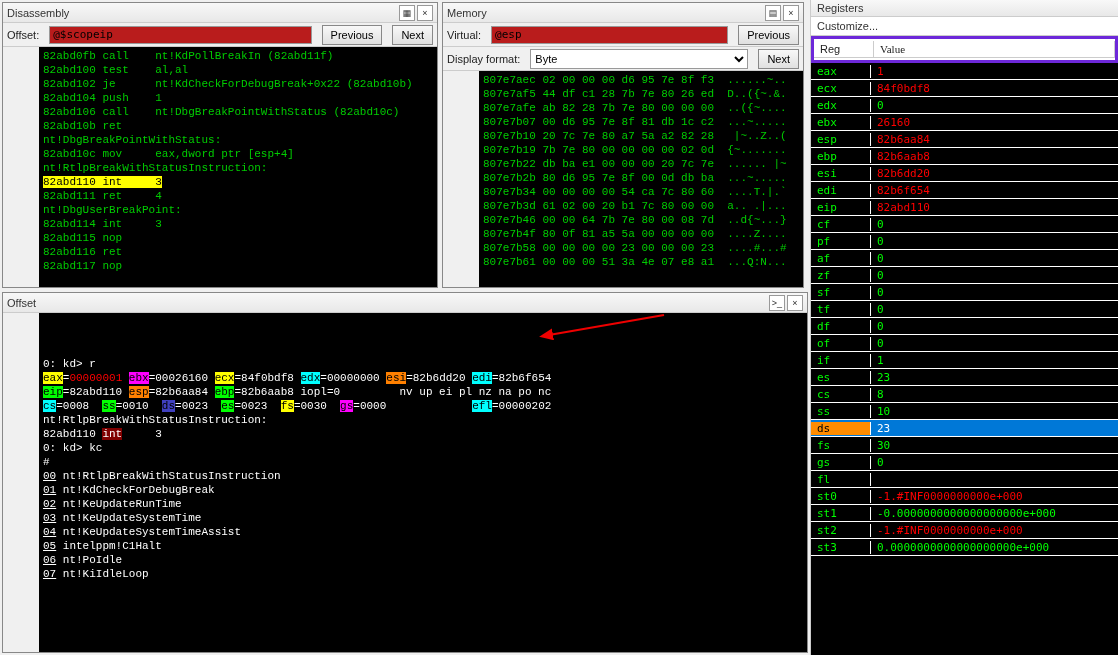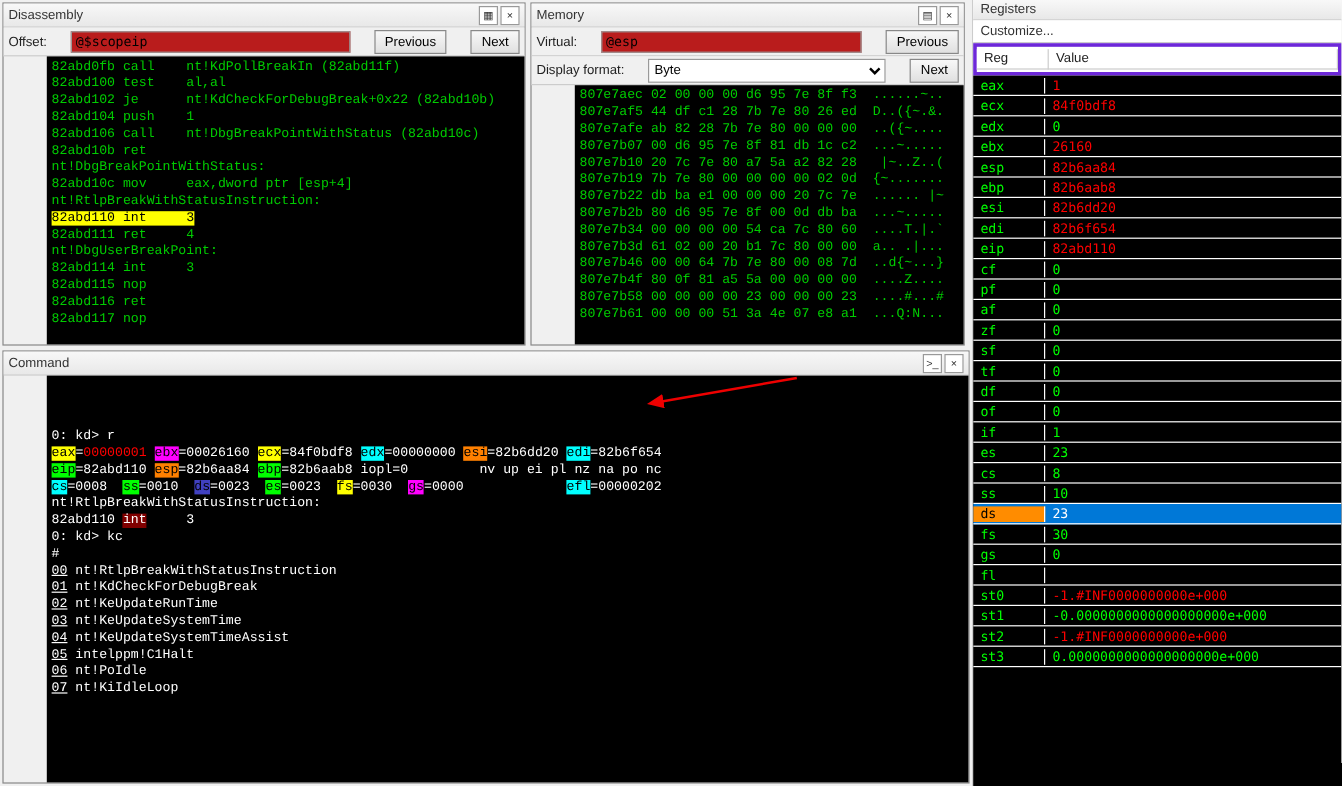--- a/index.html
+++ b/index.html
@@ -8,34 +8,34 @@
 .left-col { width: 810px; display: flex; flex-direction: column; }
 .right-col { width: 308px; display: flex; flex-direction: column; background: #fff; border-left: 1px solid #ccc; }
 .top-row { display: flex; height: 290px; }
 .panel { border: 1px solid #888; background: #f0f0f0; display: flex; flex-direction: column; margin: 2px; }
 .panel-dis { width: 436px; }
 .panel-mem { width: 362px; }
 .panel-cmd { flex: 1; margin: 2px; }
 .panel-header { display: flex; align-items: center; background: linear-gradient(#f8f8f8,#e8e8e8); border-bottom: 1px solid #ccc; height: 20px; padding: 0 4px; font-size: 11px; }
 .panel-title { flex: 1; color: #333; }
 .header-icon { width: 16px; height: 16px; border: 1px solid #999; background: #fff; margin-left: 2px; display: flex; align-items: center; justify-content: center; font-size: 9px; color: #333; cursor: pointer; }
-.toolbar { display: flex; align-items: center; background: #f0f0f0; padding: 2px 4px; height: 24px; gap: 20px; border-bottom: 1px solid #ccc; }
+.toolbar { display: flex; align-items: center; background: #f0f0f0; padding: 2px 4px; height: 24px; gap: 10px; border-bottom: 1px solid #ccc; }
 .toolbar label { font-size: 11px; color: #222; }
 .toolbar input[type="text"] { border: 1px solid #999; font-family: Consolas, monospace; font-size: 11px; padding: 1px 3px; background: #b91c1c; height: 18px; }
 .toolbar select { border: 1px solid #999; font-size: 11px; height: 20px; background: #fff; }
 .btn { background: linear-gradient(#f8f8f8,#e0e0e0); border: 1px solid #888; padding: 1px 8px; font-size: 11px; cursor: pointer; height: 20px; }
 .code-area { flex: 1; background: #000; color: #0c0; font-family: Consolas, "Courier New", monospace; font-size: 11px; padding: 2px 4px; overflow: hidden; line-height: 14px; white-space: pre; margin-left: 36px; }
 .hl-yellow { background: #ffff00; color: #000; }
 .reg-panel-header { background: linear-gradient(#f8f8f8,#e8e8e8); border-bottom: 1px solid #ccc; padding: 2px 6px; font-size: 11px; color: #333; }
 .reg-customize { padding: 3px 6px; font-size: 11px; color: #333; border-bottom: 1px solid #ccc; background: #fff; cursor: pointer; }
 .reg-table-head { display: flex; background: #fff; font-size: 11px; }
 .reg-table-head .col { padding: 2px 6px; border-right: 1px solid #ccc; border-bottom: 1px solid #ccc; color: #222; }
 .reg-red-box { border: 3px solid #6d28d9; padding: 2px 0; }
 .reg-col1 { width: 60px; }
-.reg-col2 { flex: 1; }
+.reg-col2 { flex: 1; font-family: Liberation Serif, serif; }
 .reg-body { flex: 1; background: #000; overflow: auto; font-family: Consolas, monospace; font-size: 11px; }
 .reg-row { display: flex; border-bottom: 1px solid #fff; height: 17px; align-items: center; }
 .reg-row .rn { width: 60px; padding: 0 6px; color: #0f0; border-right: 1px solid #fff; }
 .reg-row .rv { flex: 1; padding: 0 6px; }
 .rv-red { color: #f00; }
 .rv-green { color: #0f0; }
 .reg-row.sel-blue { background: #0078d7; }
 .reg-row.sel-blue .rn, .reg-row.sel-blue .rv { color: #fff; }
 .reg-row.sel-orange .rn { background: #ff8c00; color: #000; }
 .cmd-line { white-space: pre; }
@@ -86,21 +86,21 @@
           <label>Display format:</label>
           <select style="flex:1"><option>Byte</option></select>
           <button class="btn">Next</button>
         </div>
         <div class="code-area" id="mem-body"><div>807e7aec 02 00 00 00 d6 95 7e 8f f3  ......~..</div><div>807e7af5 44 df c1 28 7b 7e 80 26 ed  D..({~.&amp;.</div><div>807e7afe ab 82 28 7b 7e 80 00 00 00  ..({~....</div><div>807e7b07 00 d6 95 7e 8f 81 db 1c c2  ...~.....</div><div>807e7b10 20 7c 7e 80 a7 5a a2 82 28   |~..Z..(</div><div>807e7b19 7b 7e 80 00 00 00 00 02 0d  {~.......</div><div>807e7b22 db ba e1 00 00 00 20 7c 7e  ...... |~</div><div>807e7b2b 80 d6 95 7e 8f 00 0d db ba  ...~.....</div><div>807e7b34 00 00 00 00 54 ca 7c 80 60  ....T.|.`</div><div>807e7b3d 61 02 00 20 b1 7c 80 00 00  a.. .|...</div><div>807e7b46 00 00 64 7b 7e 80 00 08 7d  ..d{~...}</div><div>807e7b4f 80 0f 81 a5 5a 00 00 00 00  ....Z....</div><div>807e7b58 00 00 00 00 23 00 00 00 23  ....#...#</div><div>807e7b61 00 00 00 51 3a 4e 07 e8 a1  ...Q:N...</div></div>
       </div>
     </div>
 
     <div class="panel panel-cmd">
       <div class="panel-header">
-        <span class="panel-title">Command</span>
+        <span class="panel-title">Offset</span>
         <span class="header-icon">&gt;_</span>
         <span class="header-icon">×</span>
       </div>
       <div class="code-area" id="cmd-body" style="position:relative;">
         <svg class="arrow" style="position:absolute;left:500px;top:0px;width:130px;height:30px;">
           <defs>
               <marker id="ah" markerWidth="8" markerHeight="8" refX="2" refY="3" orient="auto">
                 <path d="M0,0 L0,6 L7,3 z" fill="#e00"></path>
               </marker>
             </defs>

